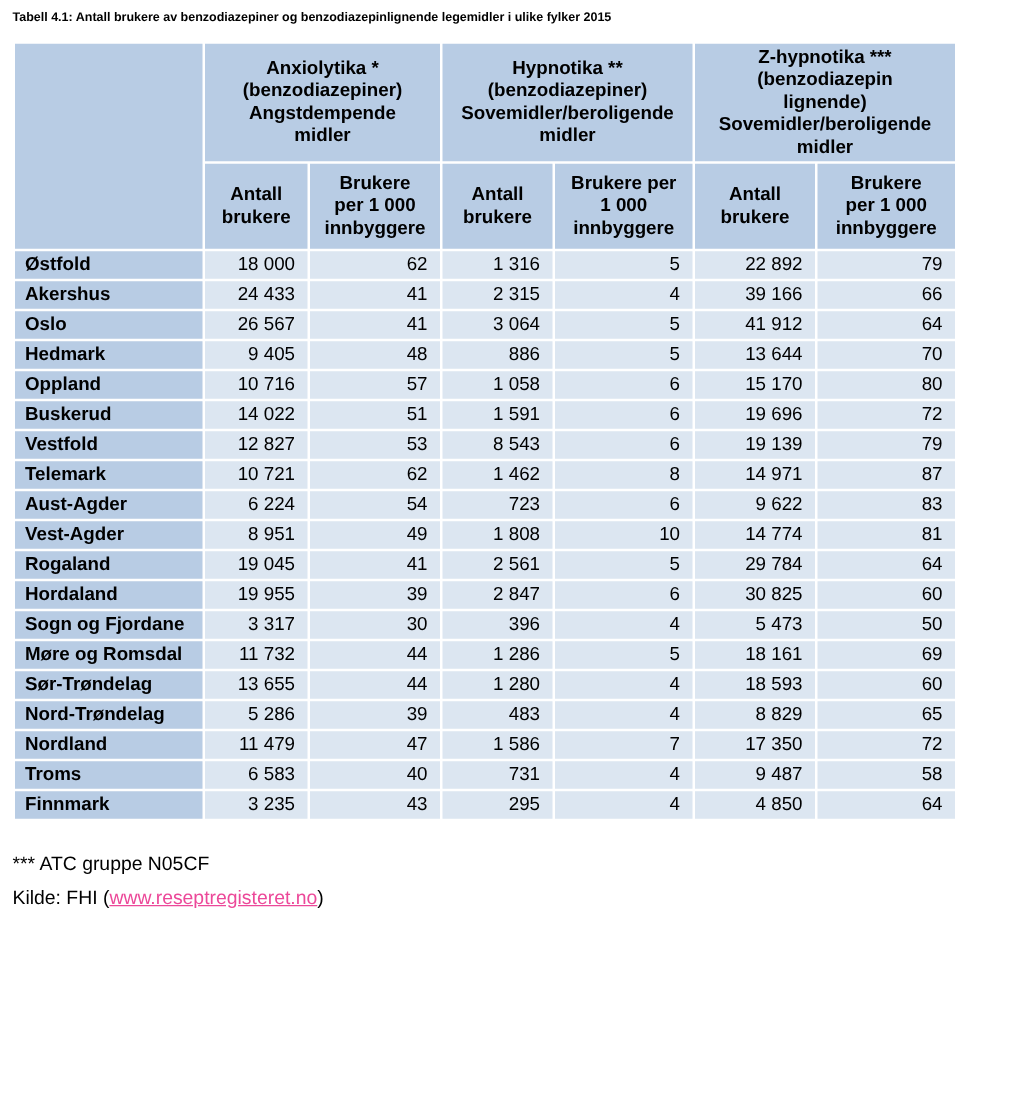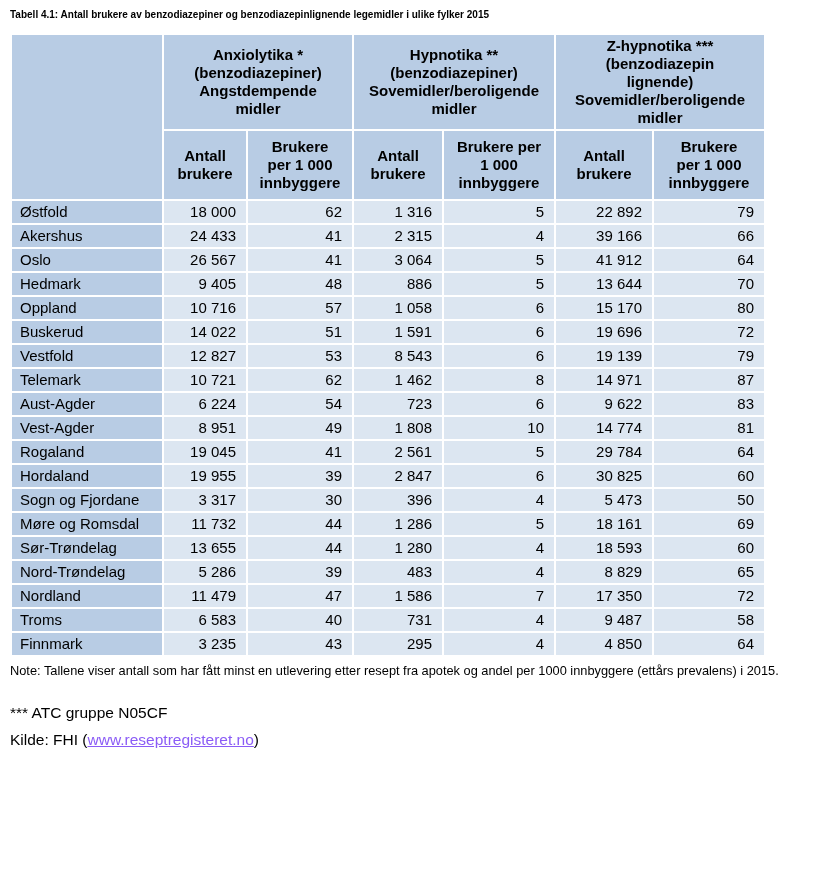--- a/index.html
+++ b/index.html
@@ -47,21 +47,21 @@
     vertical-align: middle;
     white-space: pre-line;
     line-height: 18px;
     height: 68px;
     padding: 2px 2px;
   }
   .row-label {
     background: #b8cce4;
     text-align: left;
     vertical-align: middle;
-    font-weight: normal;
+    font-weight: bold;
     padding: 1px 4px 1px 8px;
     height: 22px;
     white-space: nowrap;
   }
   .num {
     background: #dce6f1;
     text-align: right;
     vertical-align: middle;
     padding: 1px 10px 1px 4px;
     height: 22px;
@@ -71,21 +71,21 @@
   .note {
     font-size: 12.8px;
     margin-top: 6px;
     white-space: nowrap;
   }
 
   .footnotes { margin-top: 26px; font-size: 15.5px; }
   .footnote { margin-bottom: 10px; line-height: 17px; }
   .source-line { font-size: 15.5px; line-height: 17px; }
   .source-link {
-    color: #8b5cf6;
+    color: #ec4899;
     text-decoration: underline;
   }
 </style>
 </head>
 <body>
 
 <div class="page">
 
   <div class="title">Tabell 4.1: Antall brukere av benzodiazepiner og benzodiazepinlignende legemidler i ulike fylker 2015</div>
 
@@ -302,20 +302,19 @@
           <td class="num">3 235</td>
           <td class="num">43</td>
           <td class="num">295</td>
           <td class="num">4</td>
           <td class="num">4 850</td>
           <td class="num">64</td>
         </tr>
       </tbody>
   </table>
 
-  <div class="note">Note: Tallene viser antall som har fått minst en utlevering etter resept fra apotek og andel per 1000 innbyggere (ettårs prevalens) i 2015.</div>
 
   <div class="footnotes">
     <div class="footnote">*** ATC gruppe N05CF</div>
     <div class="source-line"><span>Kilde: FHI (</span><a href="#" class="source-link">www.reseptregisteret.no</a><span>)</span></div>
   </div>
 
 </div>
 
 </body></html>

